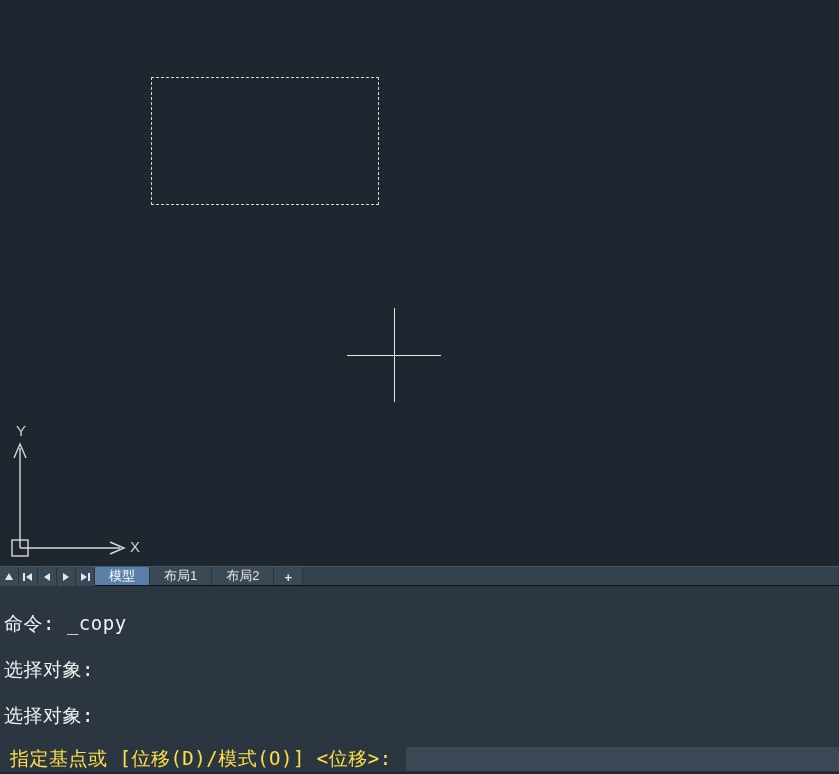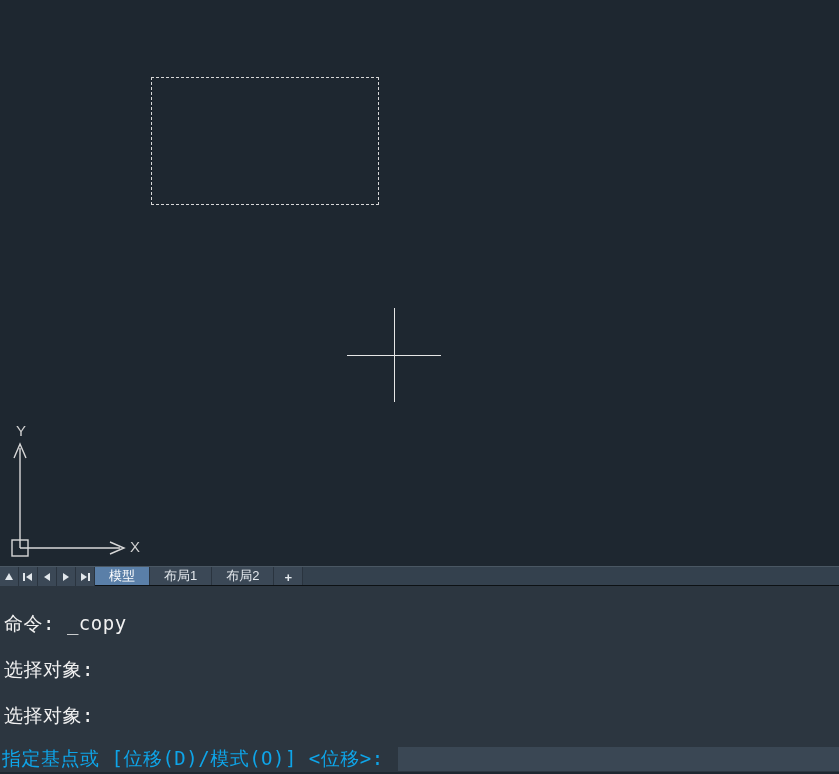--- a/index.html
+++ b/index.html
@@ -133,22 +133,22 @@
       width: 839px;
       height: 28px;
       background: #2c3640;
       display: flex;
       align-items: center;
       font-size: 19px;
       font-family: "SimSun", "Microsoft YaHei", monospace;
       border-top: 1px solid #2c3640;
     }
     .cmd-prompt {
-      color: #0ea5e9;
-      padding-left: 2px;
+      color: #fde047;
+      padding-left: 10px;
       letter-spacing: 0.5px;
       white-space: pre;
     }
     .cmd-input {
       flex: 1;
       height: 24px;
       background: #3a4754;
       border: none;
       outline: none;
       color: #f1f1f1;

